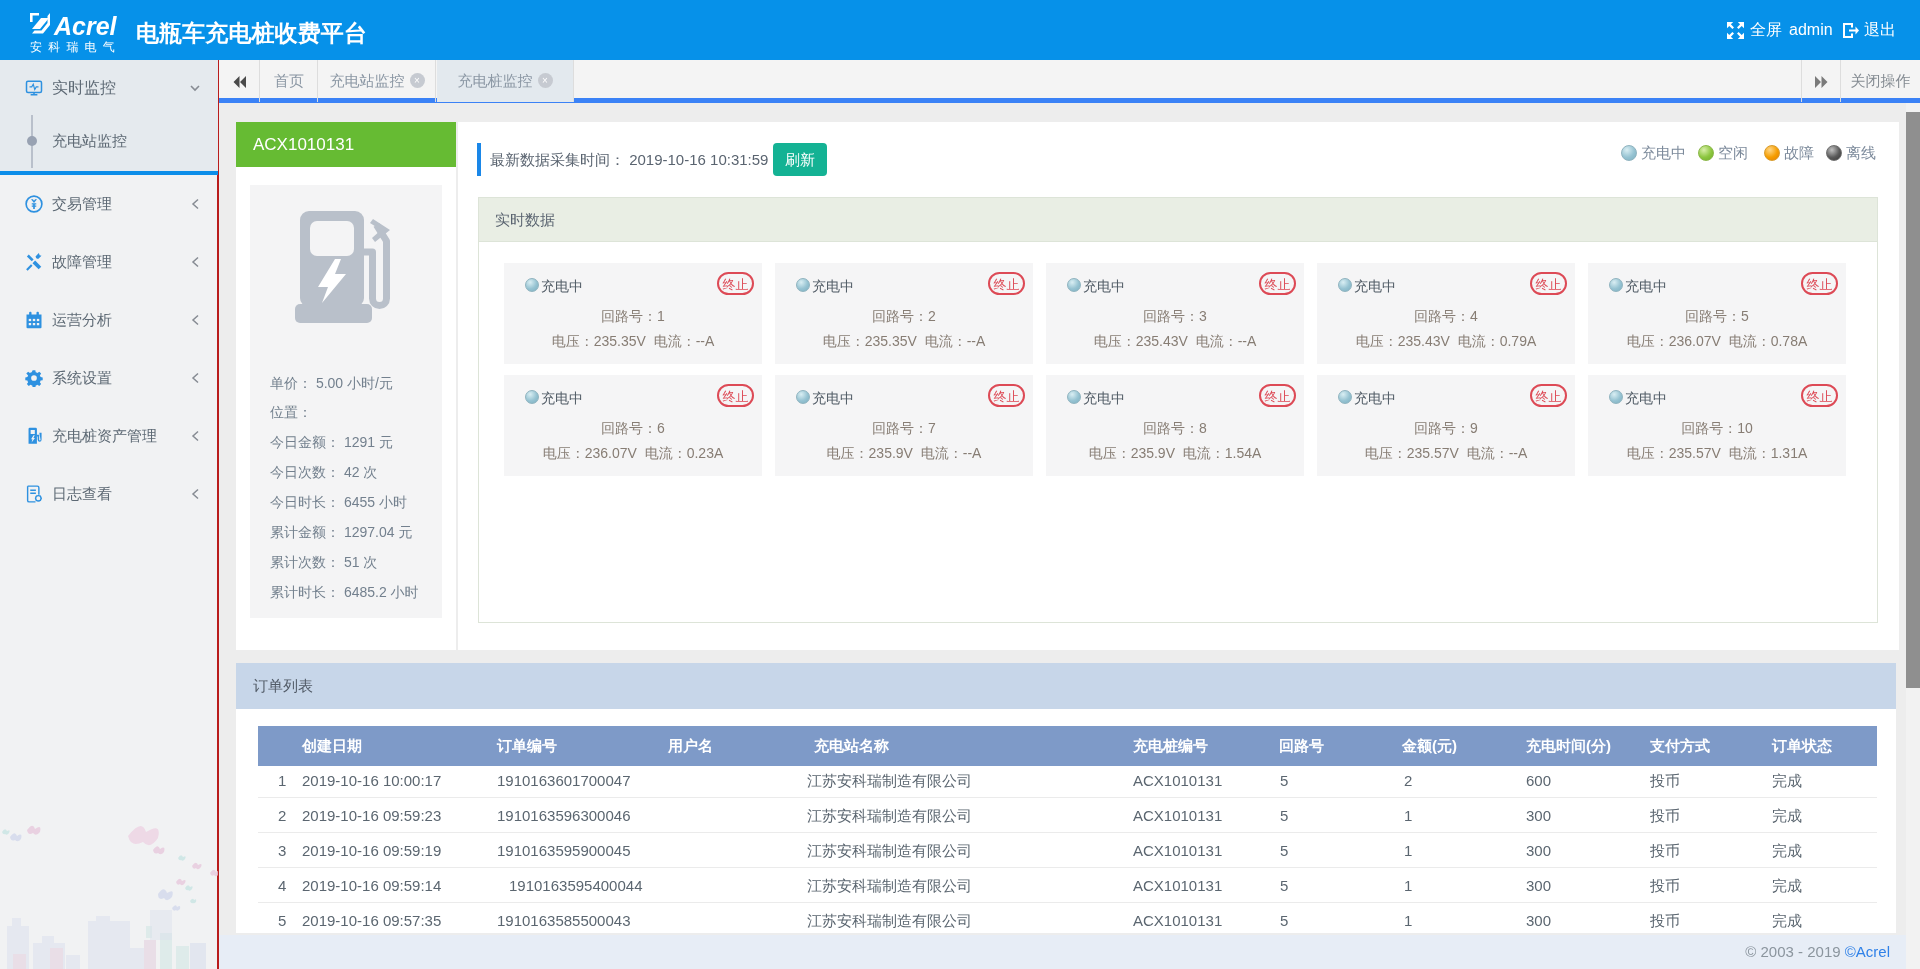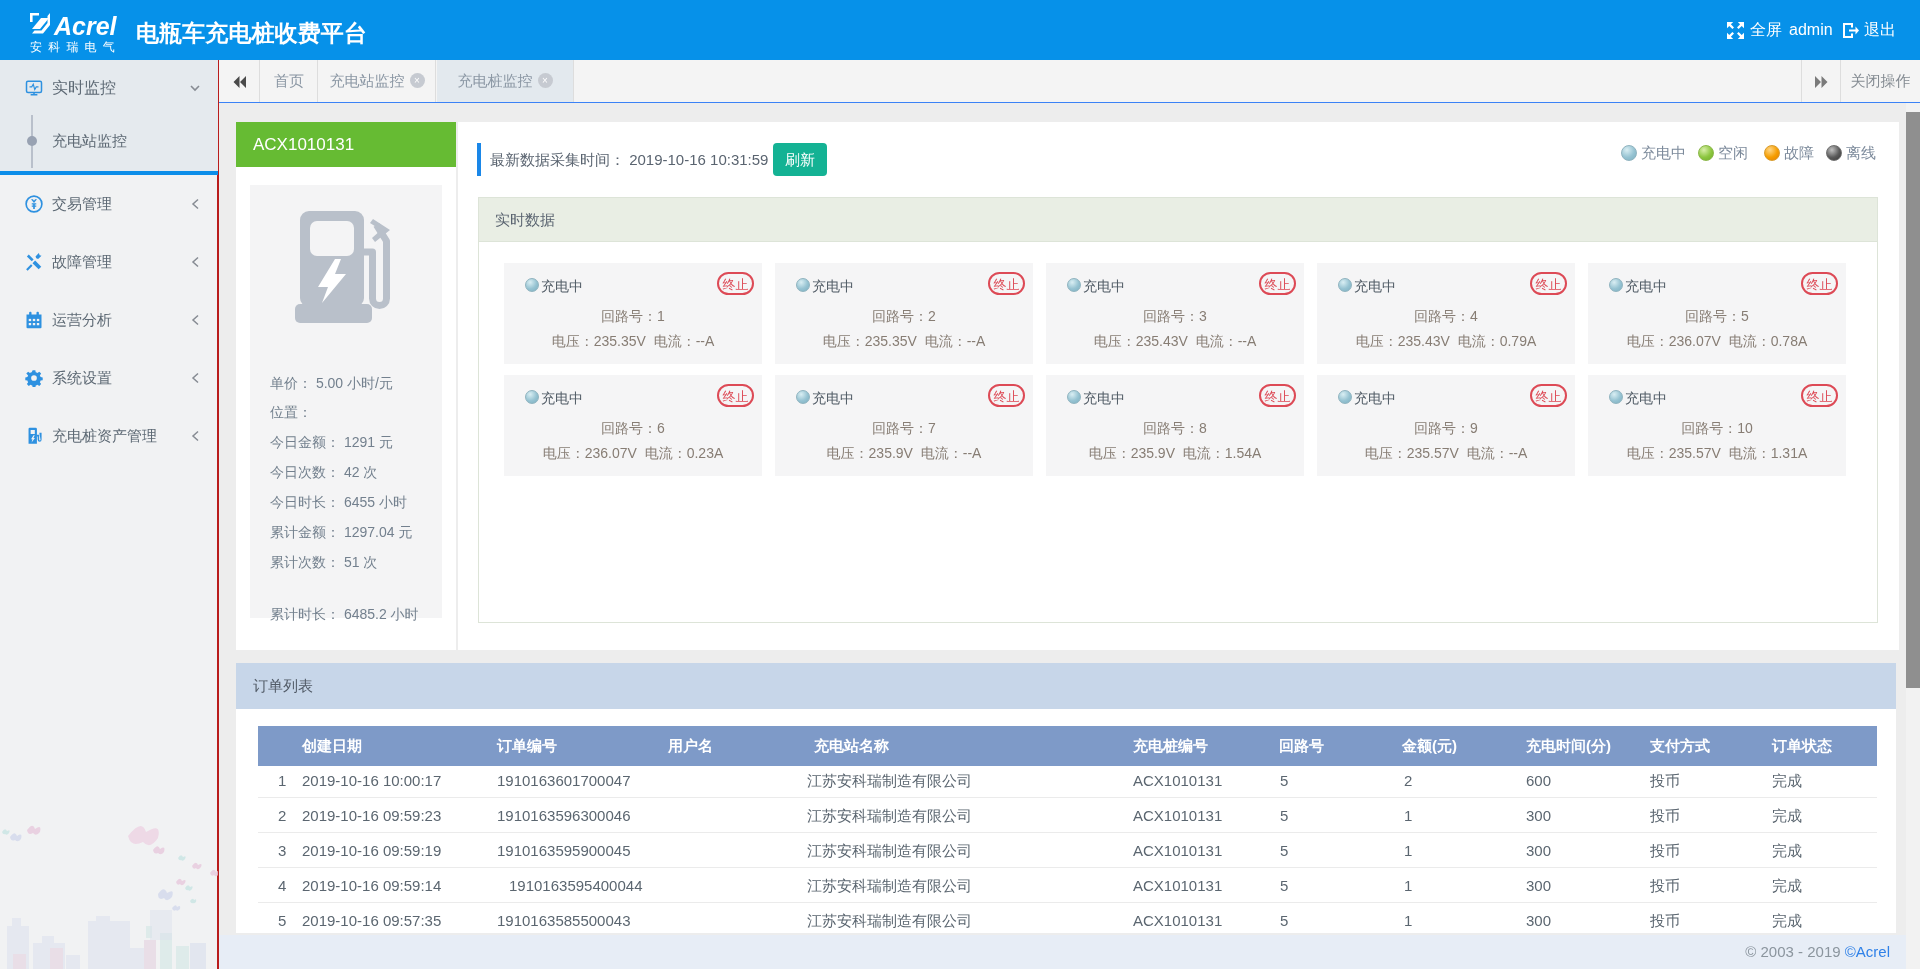--- a/index.html
+++ b/index.html
@@ -20,21 +20,21 @@
 #sb-active { left:0; top:0px; width:218px; height:111px; background:#e5eaee; }
 #sb-blue { left:0; top:111px; width:218px; height:4px; background:#0d8ee9; }
 .mitem { left:0; width:218px; height:57px; }
 .mico { position:absolute; left:25px; top:50%; margin-top:-9px; width:18px; height:18px; }
 .mtxt { position:absolute; left:52px; top:50%; transform:translateY(-50%); font-size:15px; color:#5d6974; }
 .mchev { position:absolute; right:17px; top:50%; transform:translateY(-50%); font-size:14px; color:#8a8f96; font-family:"Liberation Mono",monospace;}
 #subtrack { left:31px; top:55px; width:2px; height:53px; background:#b9c0cb; }
 #subdot { left:27px; top:76px; width:10px; height:10px; border-radius:50%; background:#98a2b2; }
 
 
-#tabbar { left:219px; top:60px; width:1701px; height:43px; background:#f4f4f4; border-bottom:1px solid #3b82f6; }
+#tabbar { left:219px; top:60px; width:1701px; height:43px; background:#f4f4f4; border-bottom:5px solid #3b82f6; }
 .tabcell { position:absolute; top:0; height:42px; border-right:1px solid #ddd; line-height:42px; text-align:center; font-size:15px; color:#8b97a4; }
 .tabx { display:inline-block; width:15px; height:15px; border-radius:50%; background:#c6cad1; color:#fff; font-size:10px; line-height:15px; text-align:center; vertical-align:2px; margin-left:5px; }
 
 
 #leftcard { left:236px; top:122px; width:220px; height:528px; background:#fff; }
 #greenhdr { left:0; top:0; width:220px; height:45px; background:#66bb33; color:#fff; font-size:17px; line-height:45px; padding-left:17px; }
 #graybox { left:14px; top:63px; width:192px; height:433px; background:#f4f4f5; }
 .statrow { position:absolute; left:20px; font-size:14px; color:#73808e; white-space:nowrap; height:19px; line-height:19px;}
 
 #rightpanel { left:458px; top:122px; width:1441px; height:528px; background:#fff; }
@@ -230,20 +230,32 @@
   <div class="abs mitem" style="top:347px;">
     <svg class="mico" viewBox="0 0 24 24" fill="#2e91e0">
       <path d="M4 2 a1.8 1.8 0 0 1 1.8 -1.8 h8.4 a1.8 1.8 0 0 1 1.8 1.8 v21 h-12 z M7 3.5 h6 v5.5 h-6 z M11.2 11 l-3.6 5.6 h2 l-1.2 4.8 4.8 -6.4 h-2.2 l1.9 -4 z" fill-rule="evenodd" transform="translate(1,0.8) scale(0.93)"></path>
       <path d="M18.5 7.5 h3 v9.5 a2.6 2.6 0 0 1 -5.2 0 v-4.5 h-1.5 v-2.2 h3.5 v6.7 a.9.9 0 0 0 1.8 0 z" transform="translate(0.6,0)"></path>
     </svg>
     <span class="mtxt">充电桩资产管理</span>
     <svg class="mchev" style="width:11px;height:13px;" viewBox="0 0 11 13" fill="none" stroke="#878c93" stroke-width="1.5">
         <path d="M8 2 l-5 4.5 5 4.5"></path>
       </svg>
   </div>
+  <div class="abs mitem" style="top:405px;">
+    <svg class="mico" viewBox="0 0 24 24" fill="none" stroke="#2e91e0" stroke-width="1.9">
+      <path d="M3.5 1.5 h13 a2 2 0 0 1 2 2 V13 M3.5 1.5 v19 a2 2 0 0 0 2 2 h8.5" fill="none"></path>
+      <path d="M7 7 h7.5 M7 11 h7.5" stroke-width="1.7"></path>
+      <circle cx="17.8" cy="17.8" r="3.6" stroke-width="1.8"></circle>
+      <path d="M17.8 13.2 v1 M17.8 20.4 v1 M13.2 17.8 h1 M21.4 17.8 h1 M14.6 14.6 l.7.7 M20.3 20.3 l.7.7 M14.6 21 l.7 -.7 M20.3 15.3 l.7 -.7" stroke-width="1.4"></path>
+    </svg>
+    <span class="mtxt">日志查看</span>
+    <svg class="mchev" style="width:11px;height:13px;" viewBox="0 0 11 13" fill="none" stroke="#878c93" stroke-width="1.5">
+        <path d="M8 2 l-5 4.5 5 4.5"></path>
+      </svg>
+  </div>
   <div class="abs" id="sb-blue"></div>
 </div>
 
 <div class="abs" id="tabbar">
   <div class="tabcell" style="left:0; width:41px;">
     <svg width="15" height="14" viewBox="0 0 15 14" fill="#4a4a4a" style="vertical-align:middle;">
         <path d="M7.5 1 v12 L1.5 7 z M14 1 v12 L8 7 z"></path>
       </svg>
   </div>
   <div class="tabcell" style="left:42px; width:57px;">首页</div>
@@ -270,21 +282,21 @@
       </g>
       <path d="M68 41 L79.5 41 L79.5 87.5 A 7 7 0 0 0 93.5 87.5 L 93.5 30 L 83.5 14" fill="none" stroke="#b9c0ca" stroke-width="7" stroke-linejoin="round"></path>
     </svg>
     <div class="statrow" style="top:189px;">单价：&nbsp;5.00 小时/元</div>
     <div class="statrow" style="top:218px;">位置：</div>
     <div class="statrow" style="top:248px;">今日金额：&nbsp;1291 元</div>
     <div class="statrow" style="top:278px;">今日次数：&nbsp;42 次</div>
     <div class="statrow" style="top:308px;">今日时长：&nbsp;6455 小时</div>
     <div class="statrow" style="top:338px;">累计金额：&nbsp;1297.04 元</div>
     <div class="statrow" style="top:368px;">累计次数：&nbsp;51 次</div>
-    <div class="statrow" style="top:398px;margin-top:22px;">累计时长：&nbsp;6485.2 小时</div>
+    <div class="statrow" style="top:398px;">累计时长：&nbsp;6485.2 小时</div>
   </div>
 </div>
 
 <div class="abs" id="rightpanel">
   <div class="abs" id="accent"></div>
   <div class="abs" id="dtline">最新数据采集时间：&nbsp;2019-10-16 10:31:59</div>
   <div class="abs" id="refresh">刷新</div>
   <div class="abs leg" style="left:1163px;"><span class="ball"></span>充电中</div>
   <div class="abs leg" style="left:1240px;"><span class="ball b-green"></span>空闲</div>
   <div class="abs leg" style="left:1306px;"><span class="ball b-orange"></span>故障</div>

